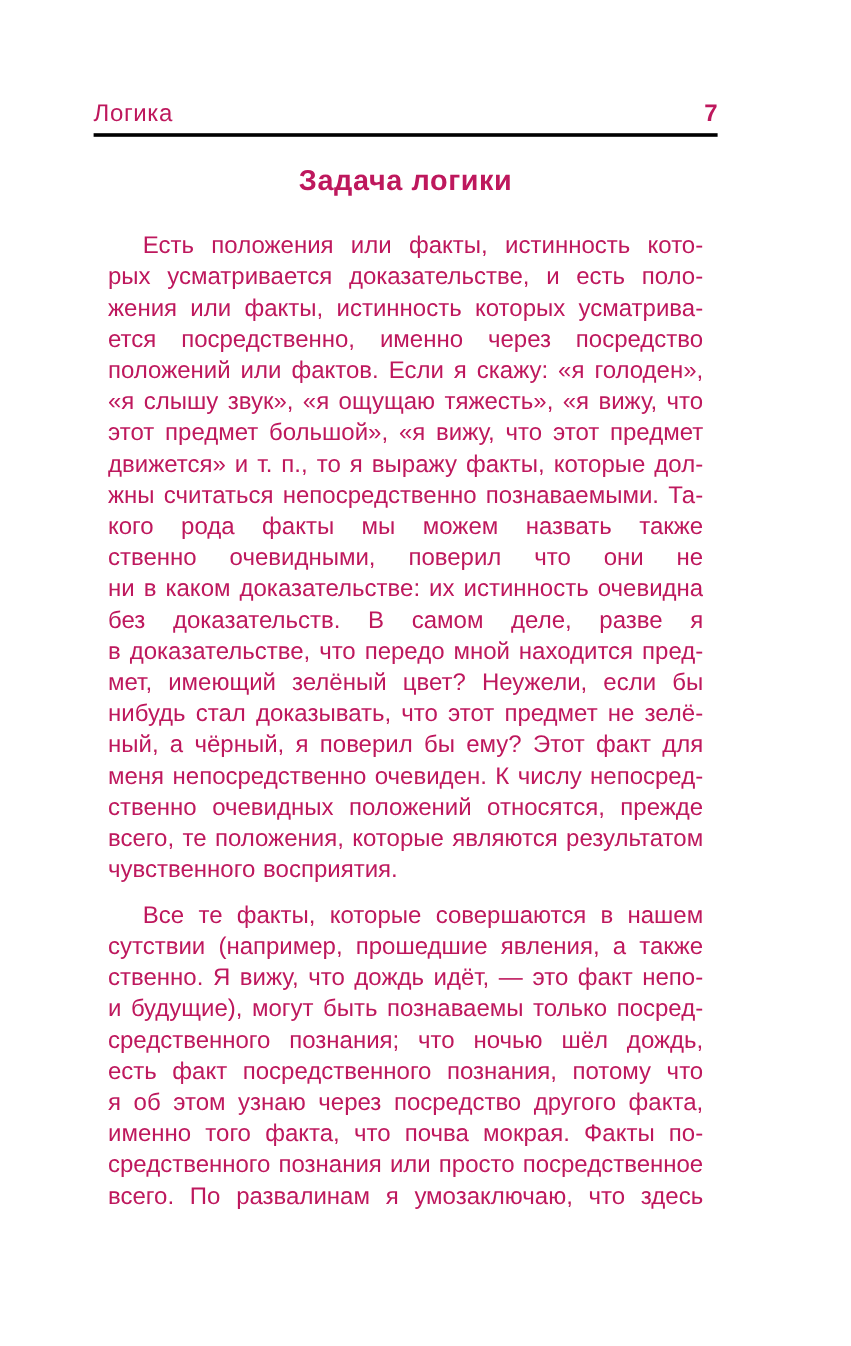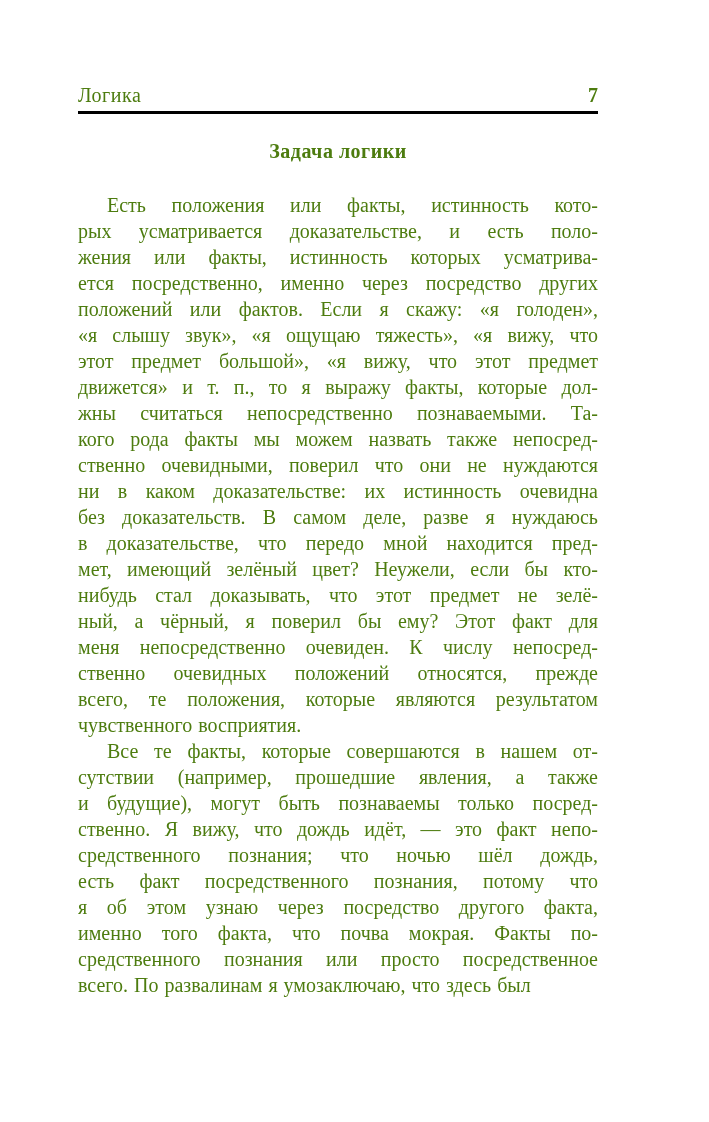--- a/index.html
+++ b/index.html
@@ -5,22 +5,22 @@
   html, body {
     margin: 0;
     padding: 0;
     background: #ffffff;
   }
   .page {
     position: relative;
     width: 709px;
     height: 1122px;
     background: #ffffff;
-    font-family: Liberation Serif, serif;
-    color: #4d7c0f;
+    font-family: Liberation Sans, sans-serif;
+    color: #be185d;
     overflow: hidden;
     box-sizing: border-box;
   }
   .content {
     position: absolute;
     left: 78px;
     top: 84px;
     width: 520px;
   }
   .running-head {
@@ -41,31 +41,31 @@
   .header-rule {
     height: 3px;
     background: #000000;
     width: 100%;
     margin: 0;
     border: none;
   }
   .chapter-title {
     margin: 23px 0 0 0;
     text-align: center;
-    font-size: 20px;
+    font-size: 24px;
     line-height: 28px;
     font-weight: bold;
     letter-spacing: 0.5px;
   }
   .body-text {
     margin-top: 27px;
     font-size: 20px;
   }
   .paragraph {
-    margin: 0;
+    margin: 12px;
   }
   .line {
     line-height: 26px;
     height: 26px;
     text-align: justify;
     text-align-last: justify;
     word-spacing: 1px;
     white-space: normal;
     overflow: hidden;
   }
@@ -111,22 +111,22 @@
           <div class="line">нибудь стал доказывать, что этот предмет не зелё-</div>
           <div class="line">ный, а чёрный, я поверил бы ему? Этот факт для</div>
           <div class="line">меня непосредственно очевиден. К числу непосред-</div>
           <div class="line">ственно очевидных положений относятся, прежде</div>
           <div class="line">всего, те положения, которые являются результатом</div>
           <div class="line last">чувственного восприятия.</div>
         </div>
         <div class="paragraph">
           <div class="line first">Все те факты, которые совершаются в нашем от-</div>
           <div class="line">сутствии (например, прошедшие явления, а также</div>
+          <div class="line">ственно. Я вижу, что дождь идёт, — это факт непо-</div>
           <div class="line">и будущие), могут быть познаваемы только посред-</div>
-          <div class="line">ственно. Я вижу, что дождь идёт, — это факт непо-</div>
           <div class="line">средственного познания; что ночью шёл дождь,</div>
           <div class="line">есть факт посредственного познания, потому что</div>
           <div class="line">я об этом узнаю через посредство другого факта,</div>
           <div class="line">именно того факта, что почва мокрая. Факты по-</div>
           <div class="line">средственного познания или просто посредственное</div>
           <div class="line last">всего. По развалинам я умозаключаю, что здесь был</div>
         </div>
       </div>
 
   </div>

